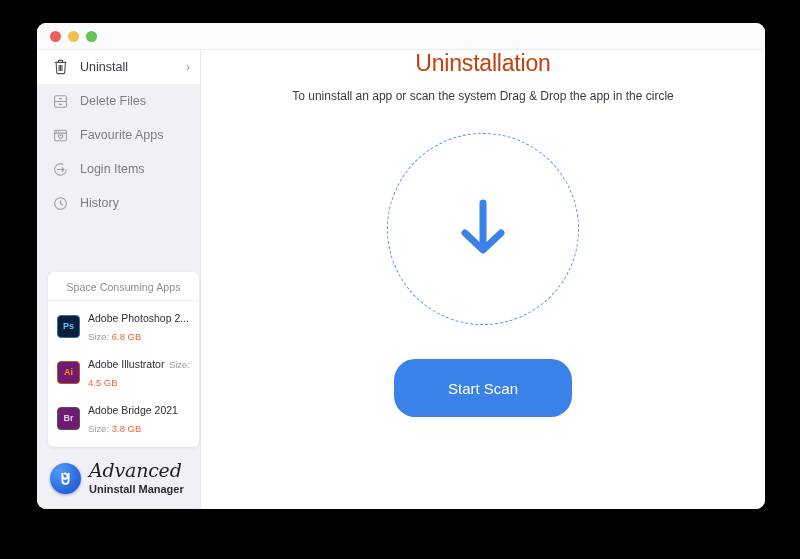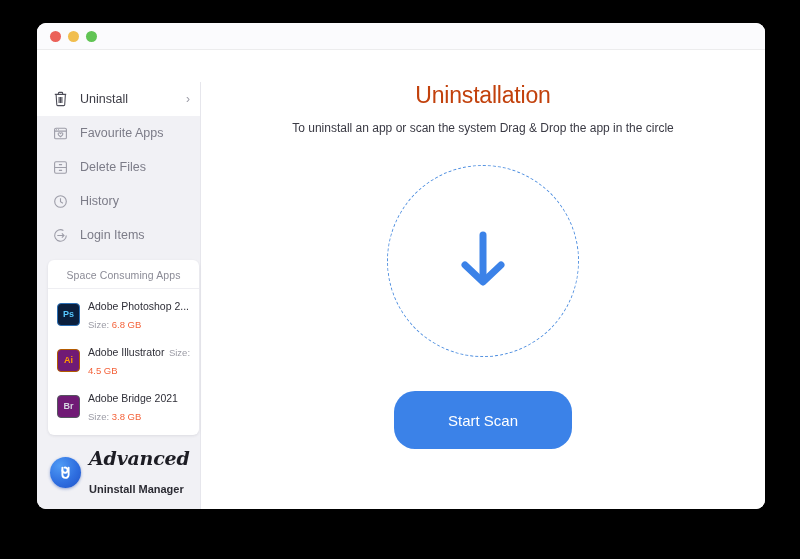--- a/index.html
+++ b/index.html
@@ -18,21 +18,20 @@
     left: 37px;
     top: 23px;
     width: 728px;
     height: 486px;
     background: #ffffff;
     border-radius: 9px;
     overflow: hidden;
     box-shadow: 0 6px 26px rgba(0,0,0,0.35);
     display: flex;
     flex-direction: column;
-    gap: 32px;
   }
 
   
   .titlebar {
     height: 26px;
     background: #fbfbfd;
     border-bottom: 1px solid #ececed;
     display: flex;
     align-items: center;
     padding-left: 13px;
@@ -185,30 +184,30 @@
     background: radial-gradient(circle at 32% 28%, #4f9bf5 0%, #2f6fe0 55%, #1f52c8 100%);
     display: flex;
     align-items: center;
     justify-content: center;
     box-shadow: 0 1px 3px rgba(30,70,170,0.45);
   }
   .brand-text { line-height: 1; }
   .brand-top {
     font-family: "DejaVu Serif", serif;
     font-style: italic;
-    font-weight: bold;
+    font-weight: normal;
     font-size: 19px;
     color: #1d1d24;
     letter-spacing: -0.2px;
   }
   .brand-bot {
     font-size: 11px;
     font-weight: bold;
     color: #2b2b33;
-    margin-top: 16px;
+    margin-top: 4px;
   }
 
   
   .main {
     flex: 1 1 auto;
     background: #ffffff;
     display: flex;
     flex-direction: column;
     align-items: center;
     min-width: 0;
@@ -278,59 +277,59 @@
               <path d="M6.1 6v6M7.5 6v6M8.9 6v6"></path>
             </svg>
           </span>
           <span class="nav-label">Uninstall</span>
           <span class="chev">›</span>
         </div>
 
         <div class="nav-item">
           <span class="nav-ico">
             <svg width="15" height="15" viewBox="0 0 15 15" fill="none" stroke="#9d9da8" stroke-width="1.1">
+              <rect x="1.6" y="1.8" width="11.8" height="11.4" rx="1.4"></rect>
+              <path d="M1.6 7.5h11.8"></path>
+              <path d="M5.9 4.6h3.2M5.9 10.4h3.2"></path>
+            </svg>
+          </span>
+          <span class="nav-label">Delete Files</span>
+        </div>
+
+        <div class="nav-item">
+          <span class="nav-ico">
+            <svg width="15" height="15" viewBox="0 0 15 15" fill="none" stroke="#9d9da8" stroke-width="1.1">
               <rect x="1.6" y="2.2" width="11.8" height="10.6" rx="1.4"></rect>
               <path d="M1.6 5.1h11.8"></path>
               <path d="M3.3 3.6h.7M5 3.6h.7"></path>
               <path d="M7.5 10.8c-1.5-1.1-2.4-1.9-2.4-2.8 0-.7.5-1.2 1.2-1.2.5 0 .9.3 1.2.7.3-.4.7-.7 1.2-.7.7 0 1.2.5 1.2 1.2 0 .9-.9 1.7-2.4 2.8z"></path>
             </svg>
           </span>
           <span class="nav-label">Favourite Apps</span>
         </div>
 
         <div class="nav-item">
           <span class="nav-ico">
             <svg width="15" height="15" viewBox="0 0 15 15" fill="none" stroke="#9d9da8" stroke-width="1.1">
-              <rect x="1.6" y="1.8" width="11.8" height="11.4" rx="1.4"></rect>
-              <path d="M1.6 7.5h11.8"></path>
-              <path d="M5.9 4.6h3.2M5.9 10.4h3.2"></path>
-            </svg>
-          </span>
-          <span class="nav-label">Delete Files</span>
+              <path d="M10.4 2.4A5.8 5.8 0 1 0 13.3 7.5"></path>
+              <path d="M4.3 7.5h6.6"></path>
+              <path d="M8.9 5.4l2.1 2.1-2.1 2.1"></path>
+            </svg>
+          </span>
+          <span class="nav-label">Login Items</span>
         </div>
 
         <div class="nav-item">
           <span class="nav-ico">
             <svg width="15" height="15" viewBox="0 0 15 15" fill="none" stroke="#9d9da8" stroke-width="1.1">
               <circle cx="7.5" cy="7.5" r="5.8"></circle>
               <path d="M7.5 4.2v3.6l2.4 1.5"></path>
             </svg>
           </span>
           <span class="nav-label">History</span>
-        </div>
-
-        <div class="nav-item">
-          <span class="nav-ico">
-            <svg width="15" height="15" viewBox="0 0 15 15" fill="none" stroke="#9d9da8" stroke-width="1.1">
-              <path d="M10.4 2.4A5.8 5.8 0 1 0 13.3 7.5"></path>
-              <path d="M4.3 7.5h6.6"></path>
-              <path d="M8.9 5.4l2.1 2.1-2.1 2.1"></path>
-            </svg>
-          </span>
-          <span class="nav-label">Login Items</span>
         </div>
 
       </div>
 
       <div class="spacer-fill"></div>
 
       <div class="apps-card">
         <div class="apps-card-title">Space Consuming Apps</div>
 
         <div class="app-row">

